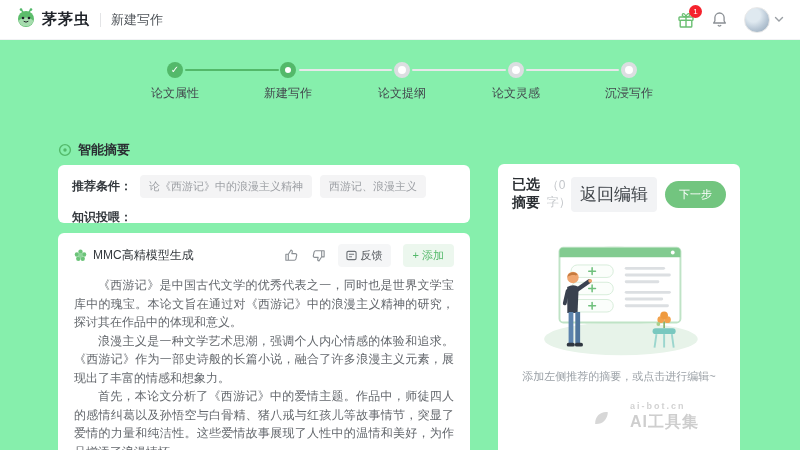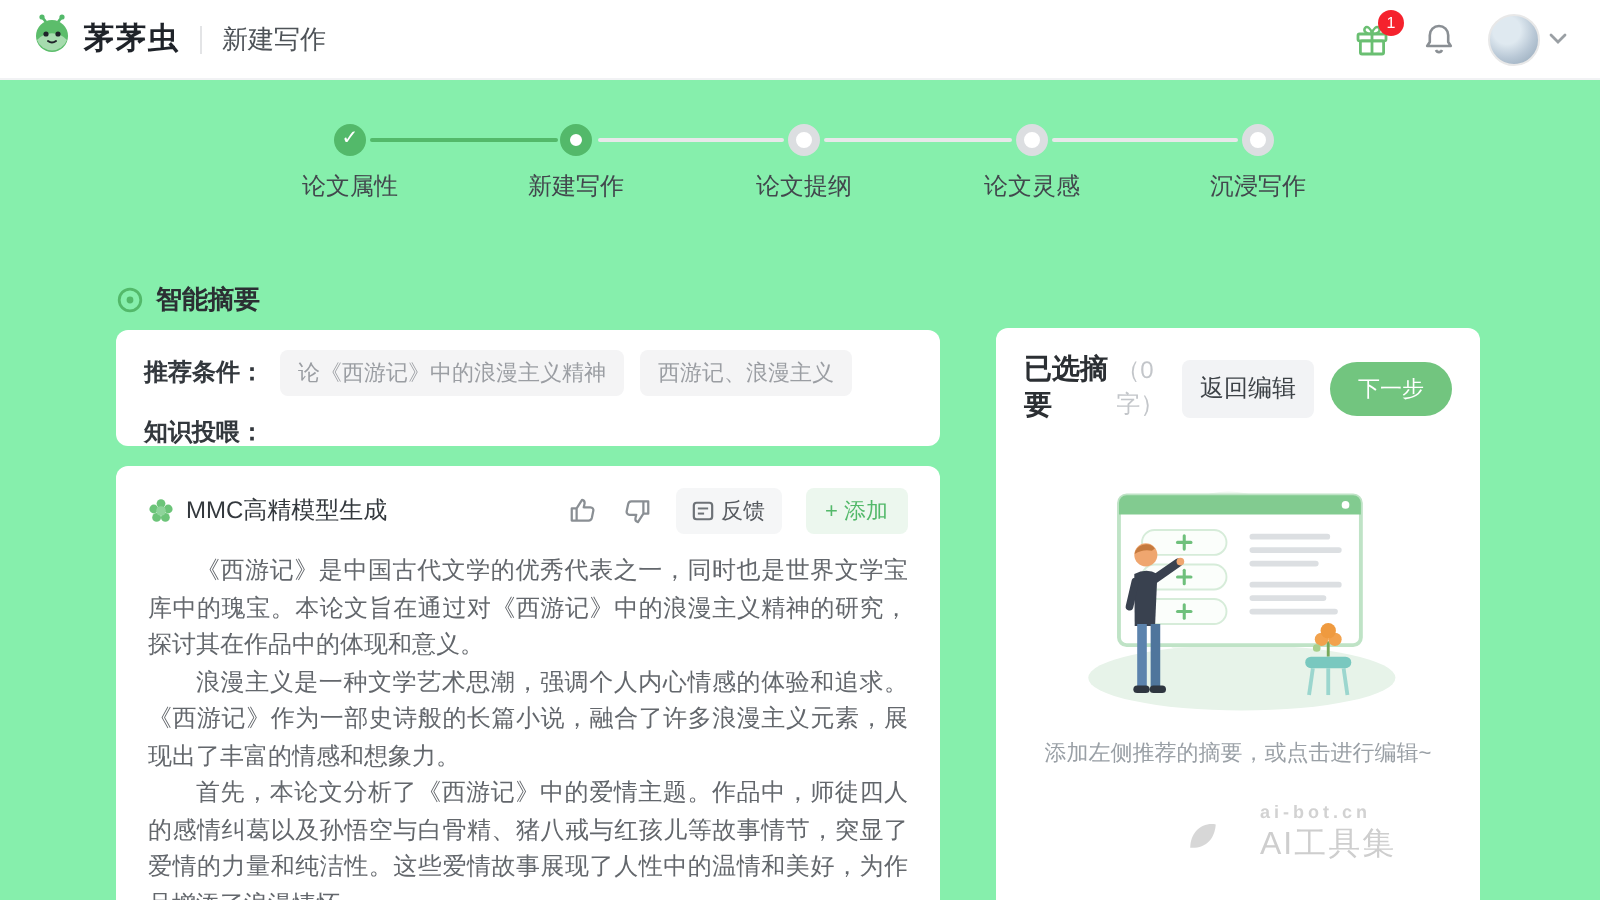--- a/index.html
+++ b/index.html
@@ -56,27 +56,27 @@
   .abstract-text { margin-top:9px; }
   .abstract-text p { font-size:12px; color:#63676c; line-height:18.5px; text-indent:2em; text-align:justify; }
 
   
   .cardR { position:absolute; left:498px; top:164px; width:242px; height:296px; background:#fff;
            border-radius:6px 6px 0 0; padding:12px 14px; }
   .r-head { display:flex; align-items:center; }
   .r-title { font-size:14px; font-weight:700; color:#2b2f33; }
   .r-count { font-size:12px; color:#c3c6ca; margin-left:3px; }
   .r-btns { margin-left:auto; display:flex; align-items:center; gap:8px; }
-  .back-btn { background:#f2f3f5; color:#3d4247; font-size:12px; padding:6px 9px; border-radius:4px; cursor:pointer; white-space:nowrap; }
+  .back-btn { background:#f2f3f5; color:#3d4247; font-size:17px; padding:6px 9px; border-radius:4px; cursor:pointer; white-space:nowrap; }
   .next-btn { background:#72c57f; color:#fff; font-size:11px; padding:6px 14px; border-radius:14px; cursor:pointer; white-space:nowrap; }
   .illus { display:block; margin:28px auto 0; }
   .empty-hint { text-align:center; font-size:11px; color:#9aa0a6; margin-top:9px; }
   .watermark { position:absolute; left:95px; top:237px; display:flex; align-items:center; gap:20px; }
   .wm-col .wm-site { font-size:9px; font-weight:700; color:#d2d2d2; letter-spacing:2px; }
-  .wm-col .wm-name { font-size:16px; font-weight:400; color:#cecece; letter-spacing:1px; margin-top:1px; }
+  .wm-col .wm-name { font-size:16px; font-weight:700; color:#cecece; letter-spacing:1px; margin-top:1px; }
 </style>
 </head>
 <body>
 
 <div class="app">
 
   <div class="topbar">
     <span>
       <svg width="20" height="20" viewBox="0 0 20 20">
         <line x1="7" y1="4" x2="5" y2="1.5" stroke="#53b96a" stroke-width="1.4"></line>

